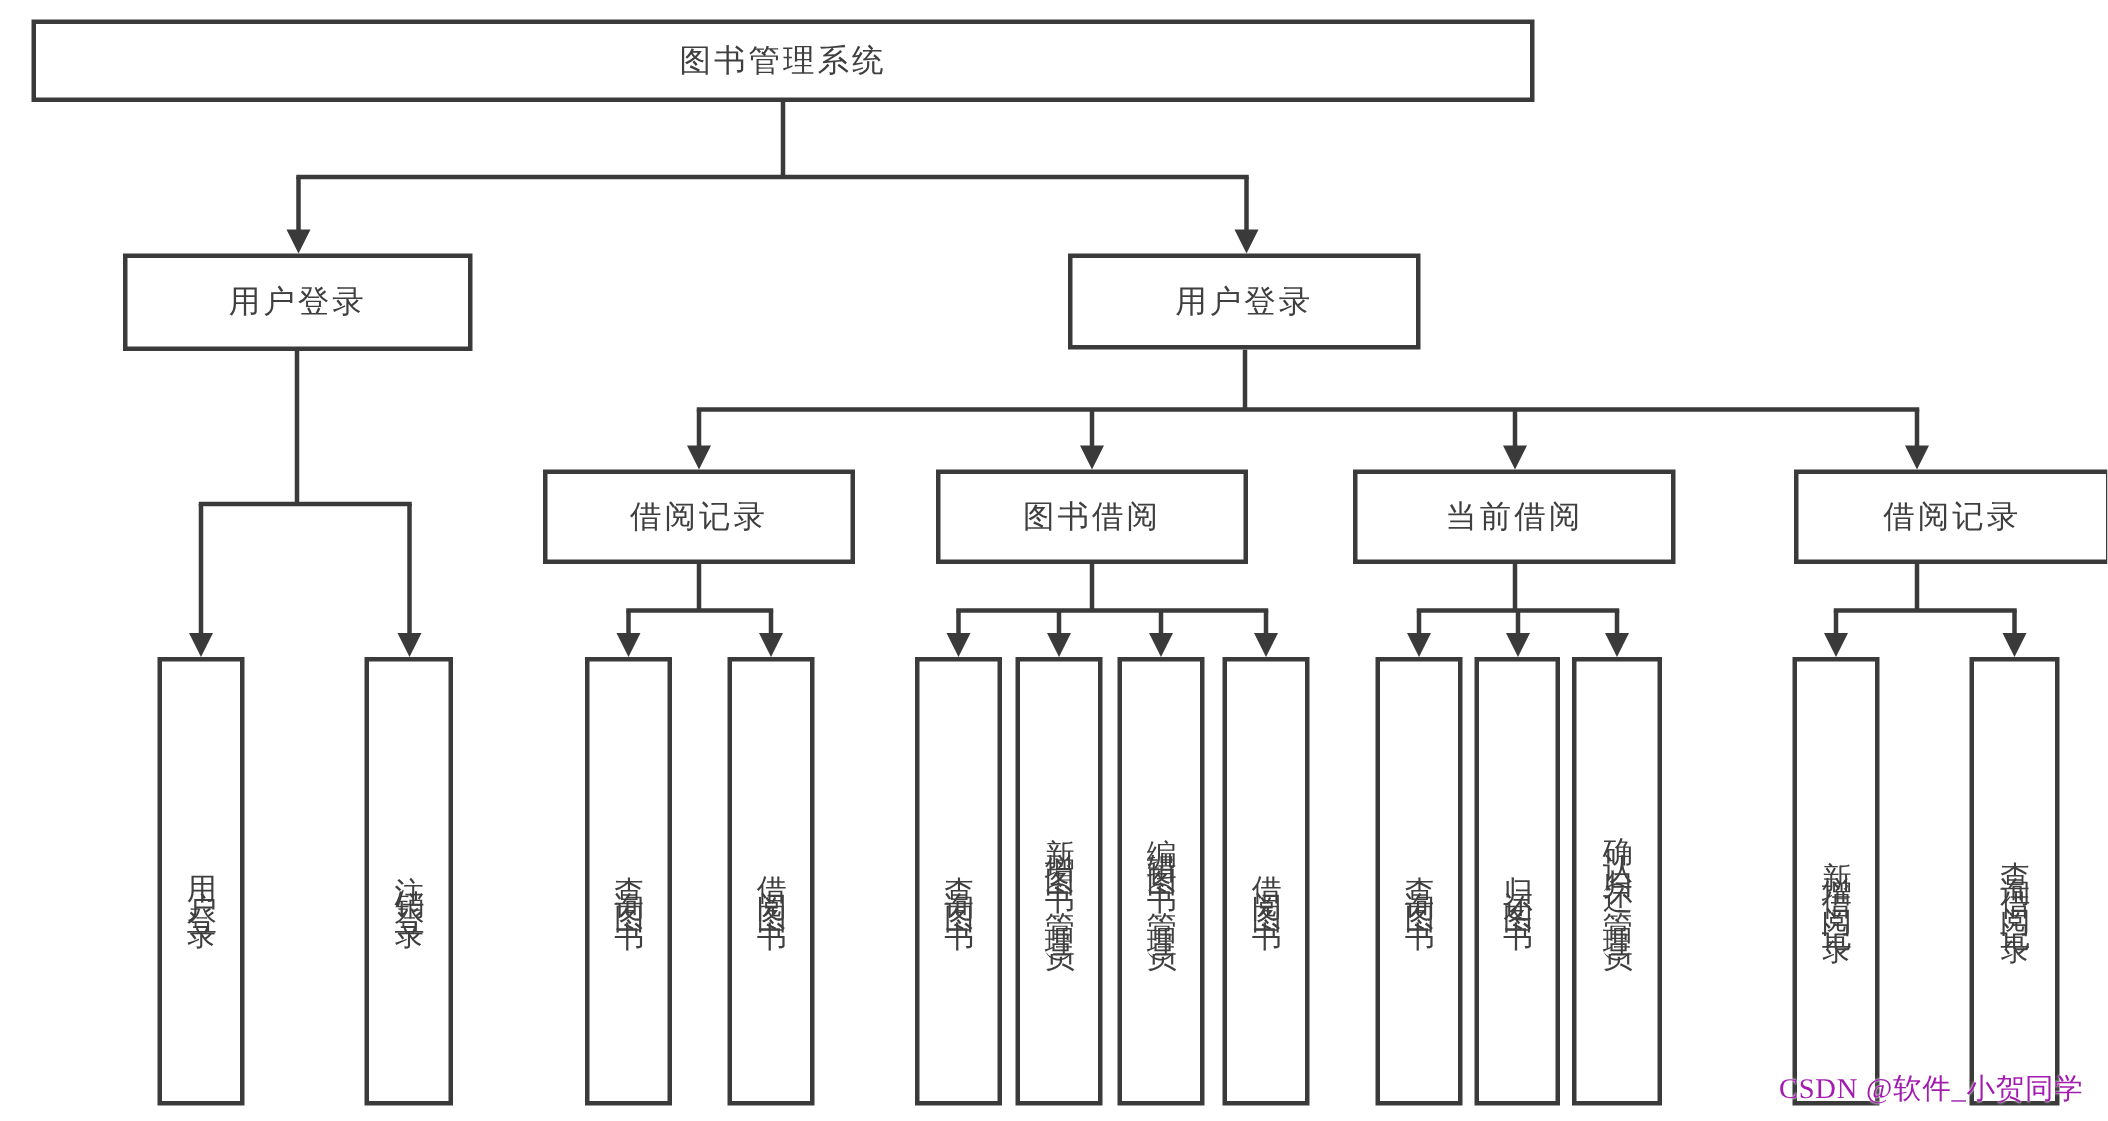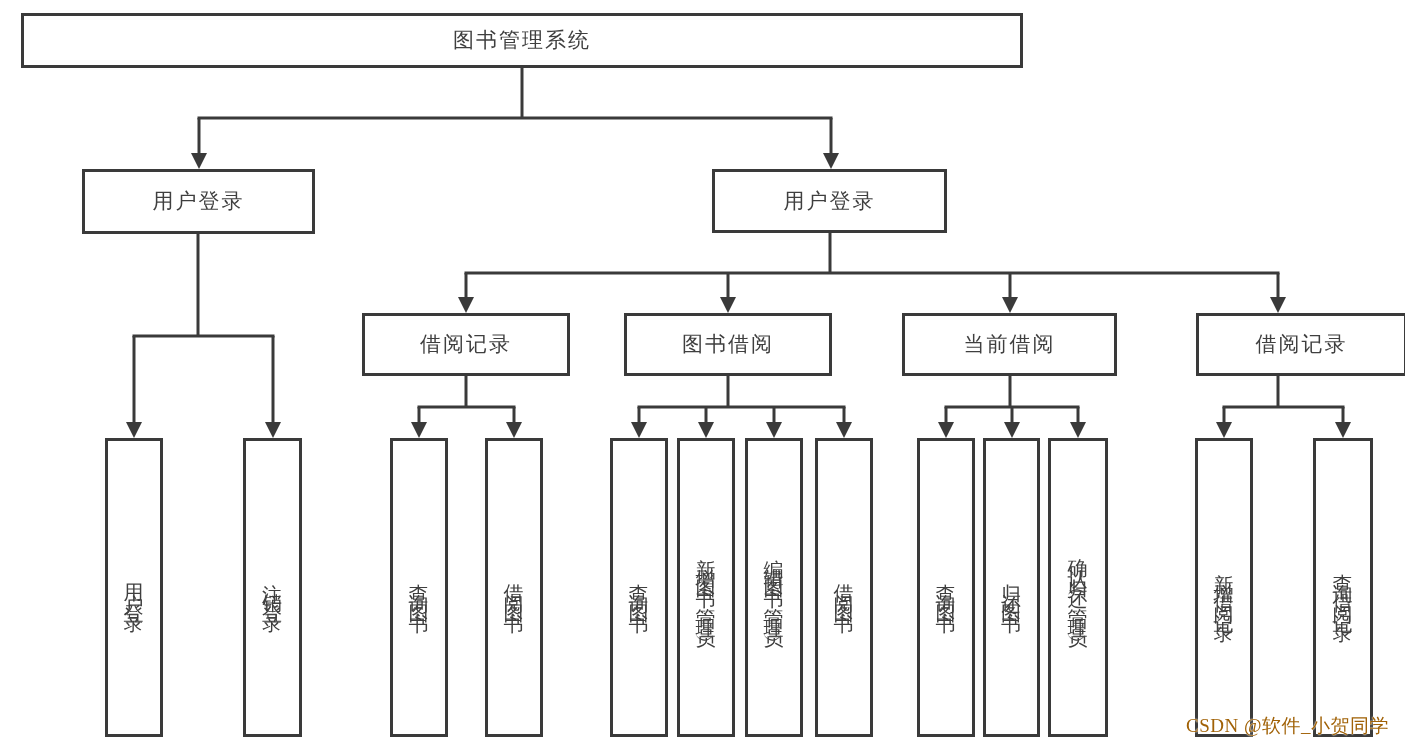--- a/index.html
+++ b/index.html
@@ -41,21 +41,21 @@
     letter-spacing: 10px;
     line-height: 1;
     white-space: nowrap;
   }
   .watermark {
     position: absolute;
     left: 1186px;
     top: 713px;
     font-size: 19px;
     letter-spacing: 0.5px;
-    color: #a16207;
+    color: #a21caf;
     text-shadow: 0 0 2px #ffffff, 0 0 1px #ffffff;
     z-index: 5;
     white-space: nowrap;
   }
 </style>
 </head>
 <body>
 
 <div class="canvas">
 

